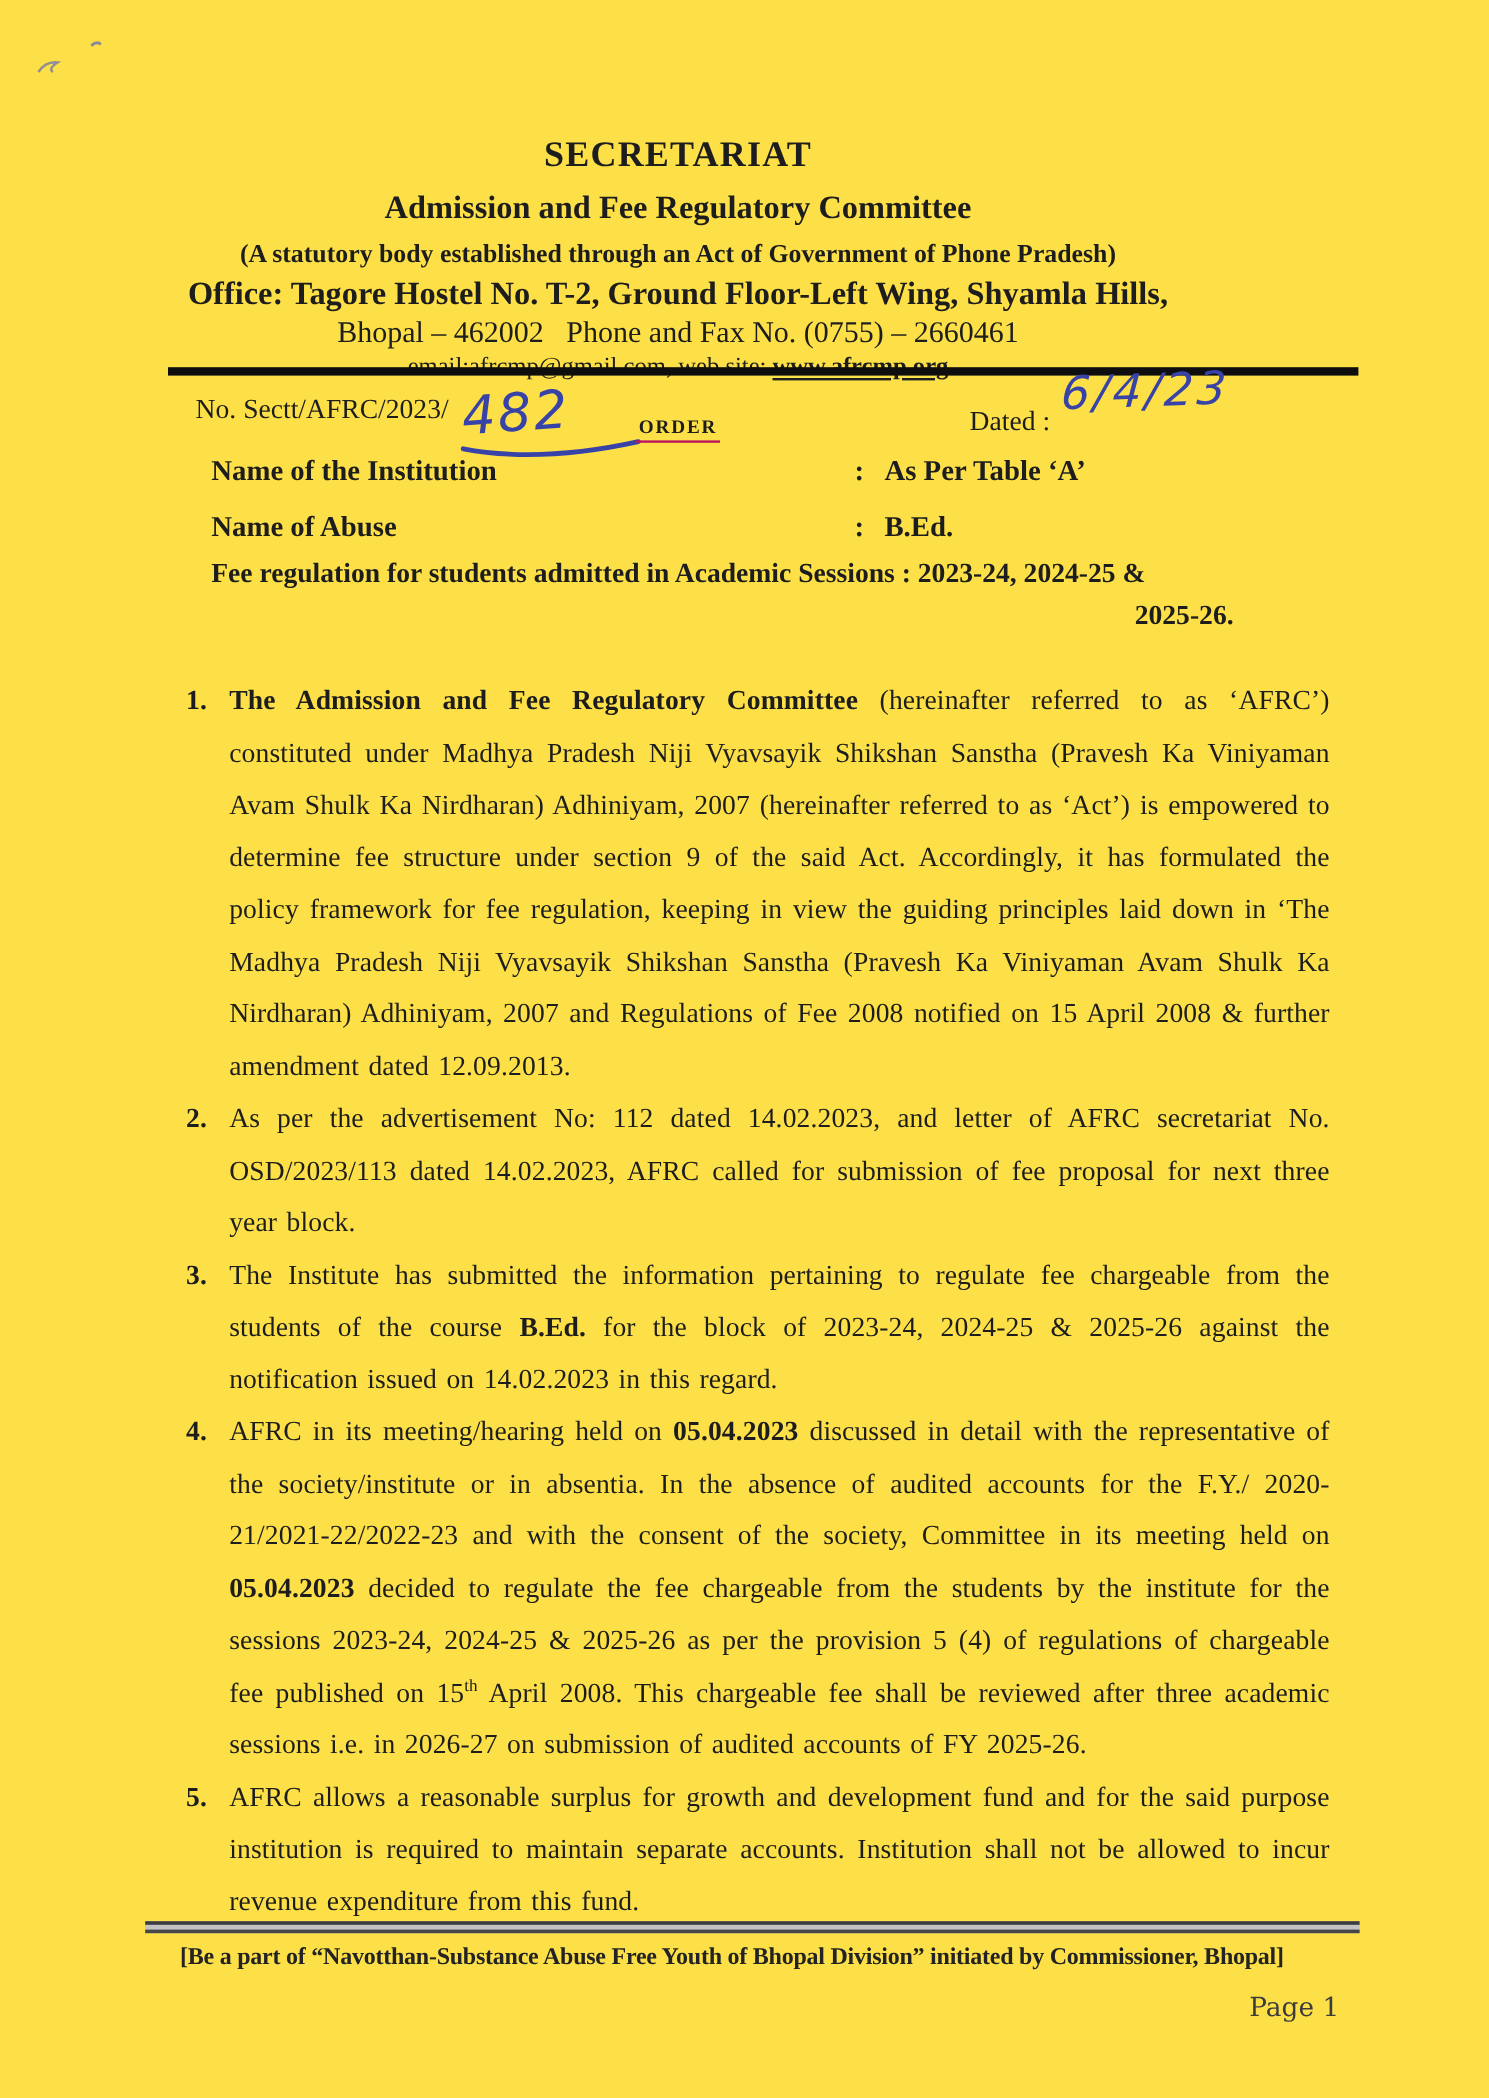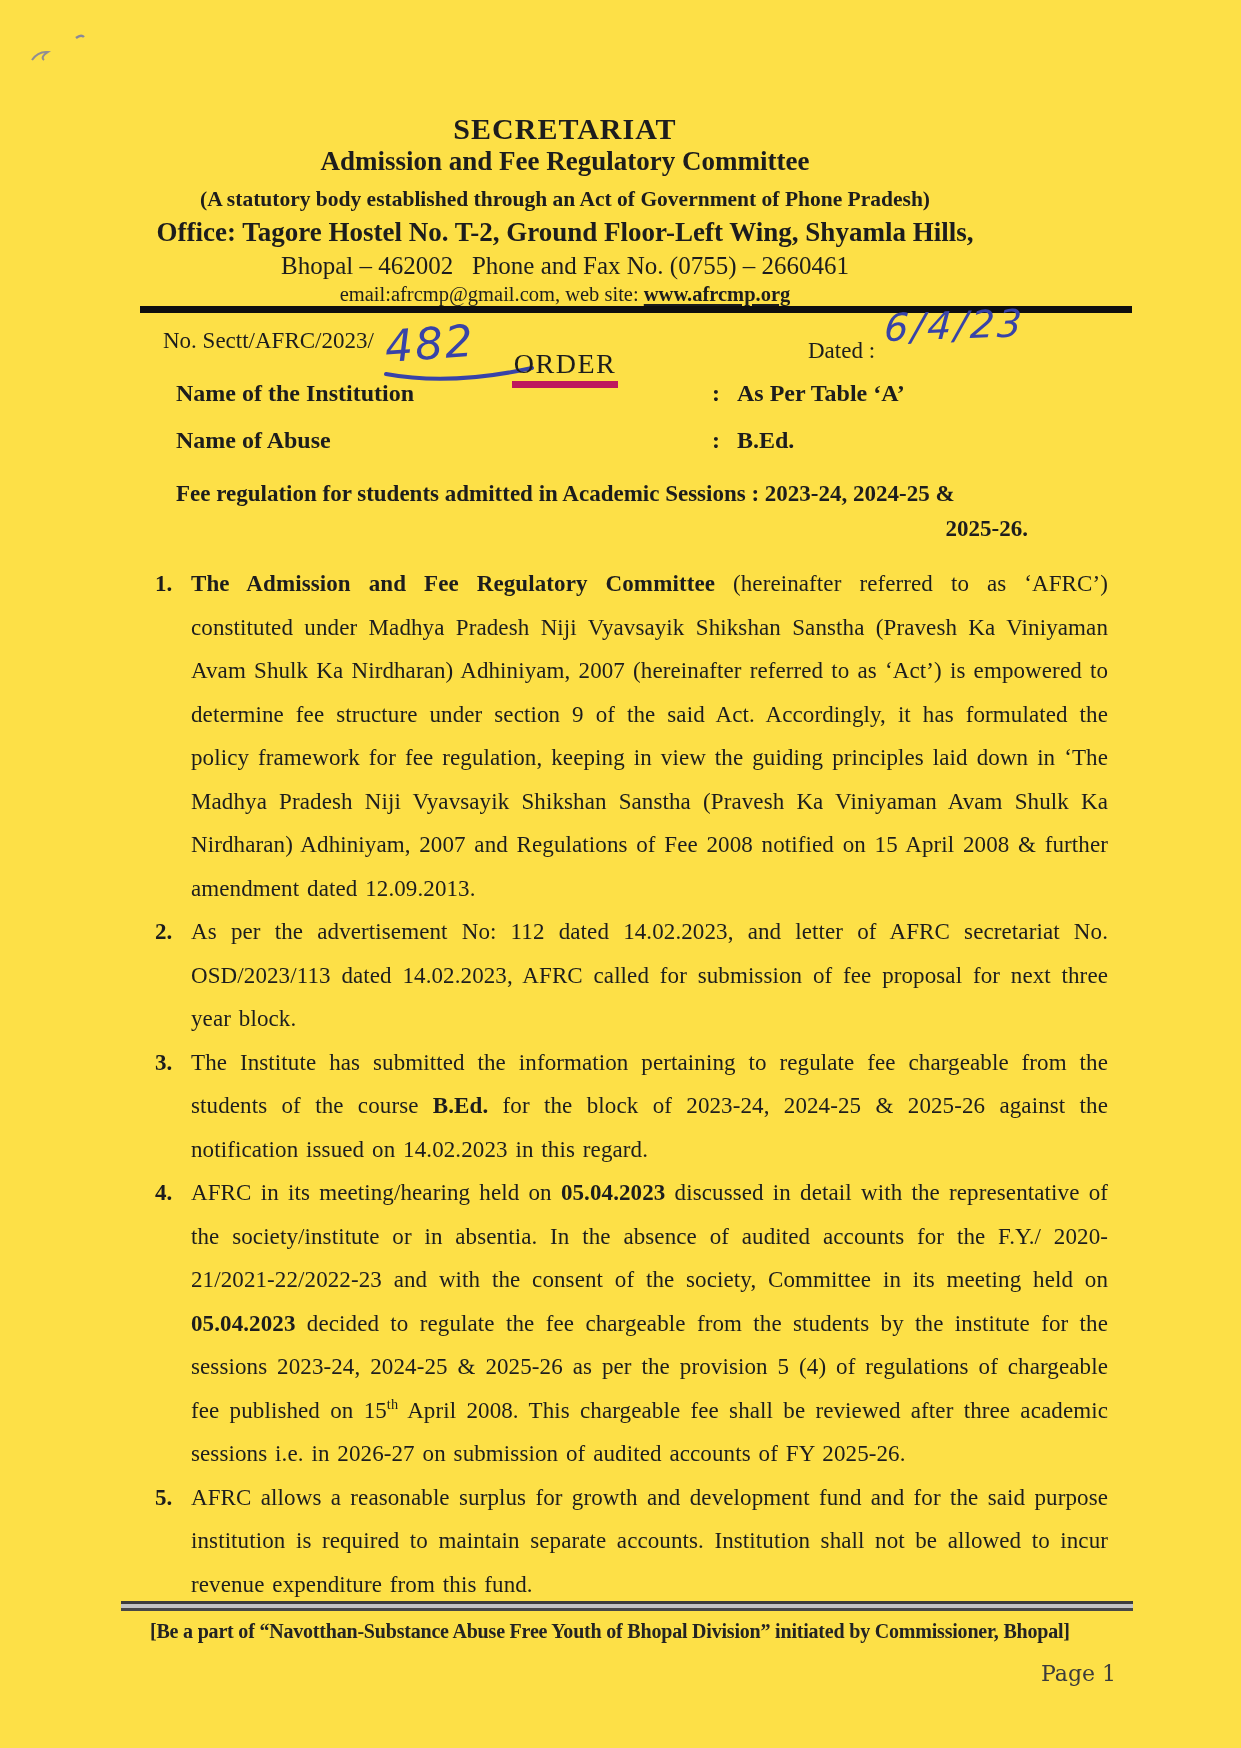--- a/index.html
+++ b/index.html
@@ -5,51 +5,51 @@
   html,body{margin:0;padding:0;background:#e8e8e8;}
   .page{
     position:relative;width:1241px;height:1748px;background:#fde047;
     font-family:"Liberation Serif",serif;color:#1d1d1d;overflow:hidden;
     margin:0 auto;
   }
   
   .letterhead{position:absolute;top:112px;left:140px;width:850px;text-align:center;}
   .letterhead div{white-space:nowrap;}
   .h-secretariat{font-size:30px;font-weight:bold;letter-spacing:1px;}
-  .h-committee{font-size:27px;font-weight:bold;}
+  .h-committee{font-size:27px;font-weight:bold;margin-top:12px;}
   .h-statutory{font-size:21.5px;font-weight:bold;margin-top:10px;}
   .h-office{font-size:27px;font-weight:bold;margin-top:5px;}
   .h-city{font-size:25px;margin-top:4px;}
   .h-email{font-size:20.5px;margin-top:3px;}
   .site{font-weight:bold;text-decoration:underline;text-underline-offset:3px;}
   .top-rule{position:absolute;top:306px;left:140px;width:992px;height:7px;background:#0e0e0e;}
   
   .ref-label{position:absolute;top:328px;left:163px;font-size:23px;}
   .hw-number{position:absolute;top:316px;left:380px;}
   .dated-label{position:absolute;top:338px;left:808px;font-size:23px;}
   .hw-date{
     position:absolute;top:306px;left:886px;
     font-family:"DejaVu Sans",sans-serif;font-style:italic;
     font-size:38px;color:#3843a8;letter-spacing:3px;
     transform:rotate(-2deg) skewX(-6deg);transform-origin:left top;
   }
   
   .order-title{position:absolute;top:348px;left:140px;width:850px;text-align:center;}
   .order-title span{
-    font-size:28px;font-weight:normal;letter-spacing:1.5px;
-    border-bottom:7px solid #be185d;padding:0 2px 1px 2px;display:inline-block;
+    font-size:16px;font-weight:bold;letter-spacing:1.5px;
+    border-bottom:2px solid #be185d;padding:0 2px 1px 2px;display:inline-block;
   }
   
   .fields{position:absolute;top:380px;left:176px;width:960px;font-size:24px;font-weight:bold;}
   .field-row{display:flex;white-space:nowrap;}
   .field-row + .field-row{margin-top:20px;}
   .flabel{width:536px;flex:0 0 536px;}
   .fvalue{margin-left:17px;font-family:Liberation Serif, serif;}
   
-  .subject{position:absolute;top:476px;left:176px;width:866px;font-size:23px;font-weight:bold;line-height:35px;}
+  .subject{position:absolute;top:460px;left:176px;width:866px;font-size:23px;font-weight:bold;line-height:35px;}
   .subject-l1{white-space:nowrap;}
   .subject-l2{text-align:right;padding-right:14px;}
   
   .items{position:absolute;top:562px;left:155px;width:953px;}
   .item{position:relative;padding-left:36px;font-size:23px;line-height:43.5px;
         text-align:justify;word-spacing:2px;letter-spacing:0.1px;}
   .item .num{position:absolute;left:0;top:0;font-weight:bold;}
   .b{font-weight:bold;}
   sup{font-size:0.62em;line-height:0;}
   

